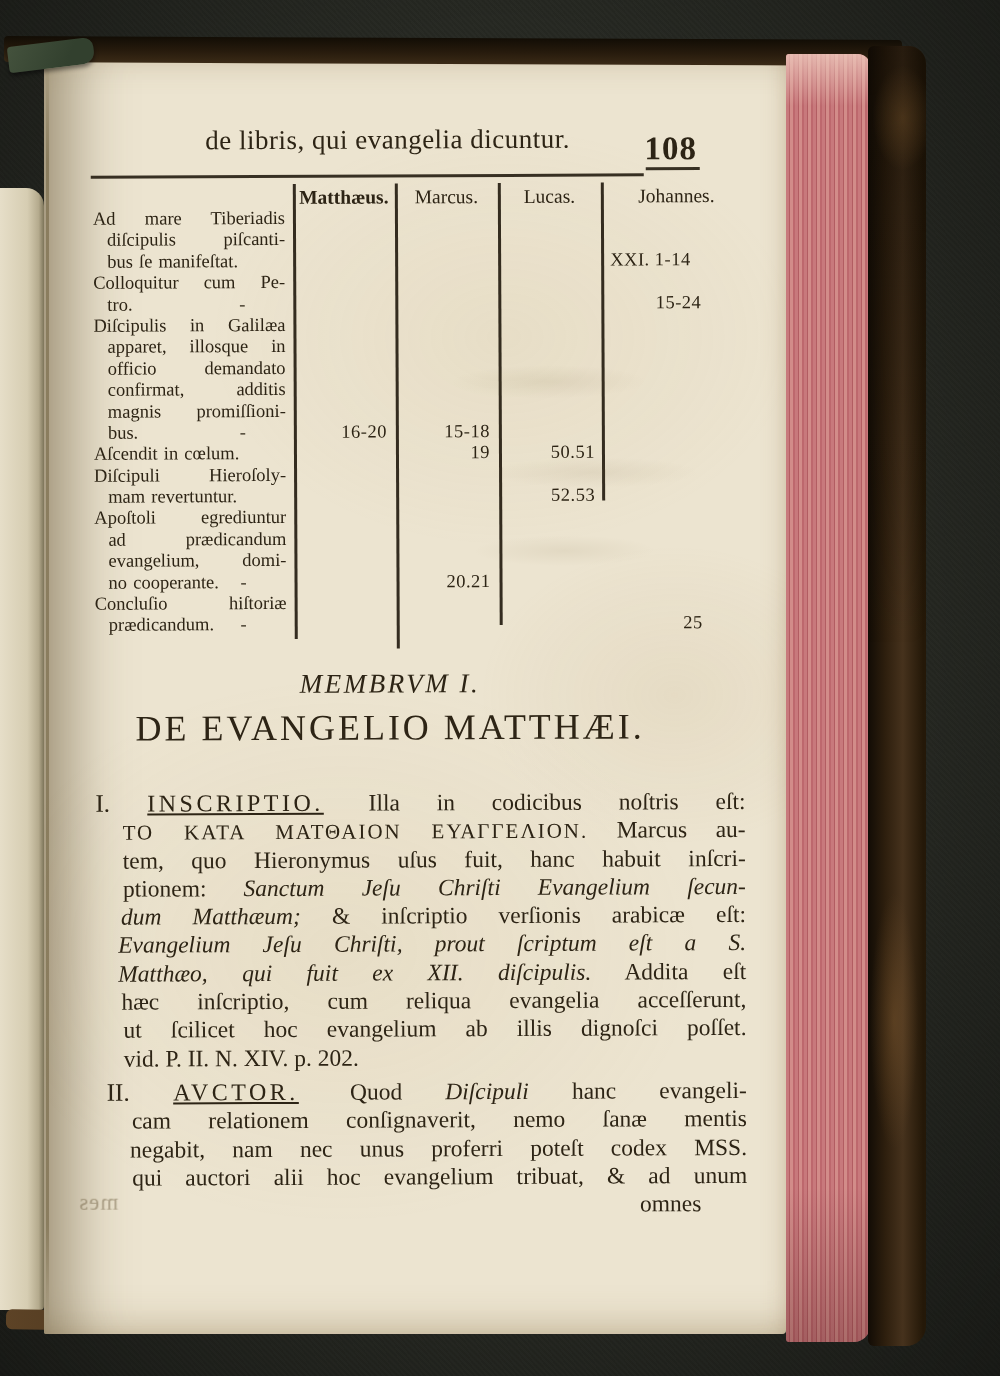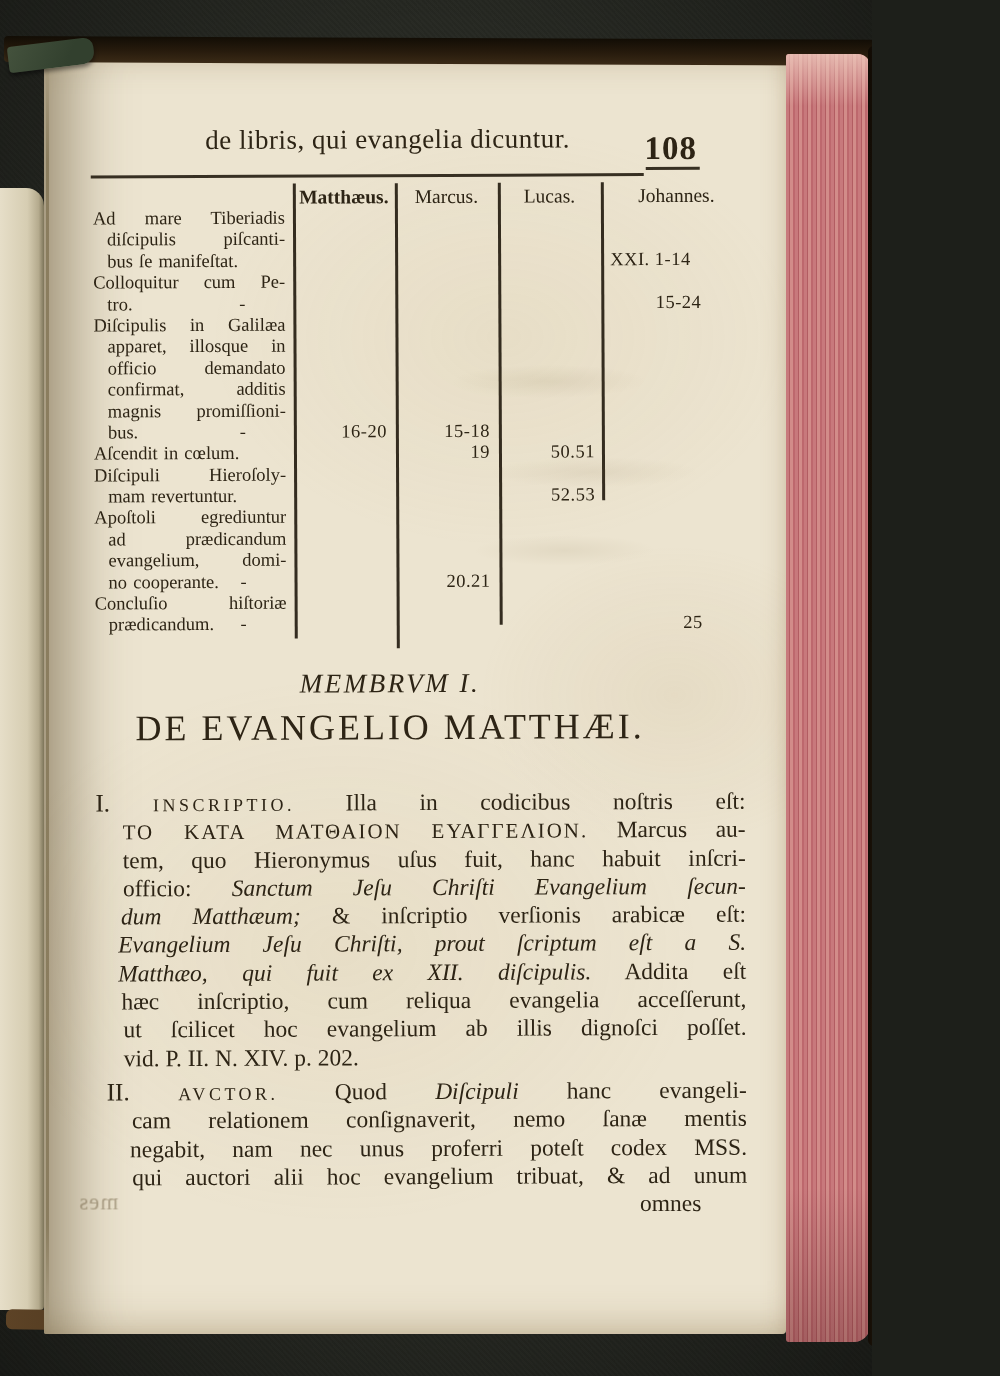--- a/index.html
+++ b/index.html
@@ -1,16 +1,16 @@
 <!DOCTYPE html>
 <html><head>
 <meta charset="utf-8">
 <style>
   html,body{margin:0;padding:0;background:#1d1f1a;}
-  .scene{position:relative;width:872px;height:1376px;overflow:hidden;
+  .scene{position:relative;width:1000px;height:1376px;overflow:hidden;
     background:#262822;
     font-family:"Liberation Serif","DejaVu Serif",serif;}
   .scene::before{content:"";position:absolute;inset:0;z-index:0;
     background:
       radial-gradient(ellipse at 50% 45%, rgba(255,255,255,0.03) 0%, rgba(0,0,0,0) 55%, rgba(0,0,0,0.38) 100%),
       repeating-linear-gradient(47deg, rgba(255,255,255,0.012) 0 2px, rgba(0,0,0,0.02) 2px 4px);}
   
   .under-page{position:absolute;left:0;top:188px;width:44px;height:1122px;z-index:1;
     background:linear-gradient(90deg,#e6dec8 0%,#d6cdb2 62%,#b4aa8d 88%,#7c7459 100%);
     border-radius:0 18px 4px 0;}
@@ -81,21 +81,21 @@
   .membrum{position:absolute;left:110px;top:668px;width:560px;text-align:center;
     font-style:italic;font-size:27px;letter-spacing:2.5px;white-space:nowrap;}
   .sec-title{position:absolute;left:60px;top:706px;width:660px;text-align:center;
     font-size:36px;letter-spacing:3px;white-space:nowrap;}
   .bodyblock{position:absolute;left:95px;top:788px;width:650px;font-size:23.5px;}
   .bl{height:28.3px;line-height:28.3px;box-sizing:border-box;white-space:nowrap;}
   .bl.j{white-space:normal;text-align:justify;text-align-last:justify;}
   .bl.r{text-align:right;padding-right:46px;}
   .bl.gap{margin-top:6px;}
   .seg-it{font-style:italic;}
-  .seg-sc{font-size:18px;letter-spacing:3.5px;margin-right:8px;}
+  .seg-sc{font-size:24px;letter-spacing:3.5px;margin-right:8px;text-decoration:underline;}
   .seg-gk{font-size:21px;letter-spacing:2px;}
   .seg-num{font-size:25px;}
   .ghost{position:absolute;left:76px;top:1188px;font-size:23px;color:rgba(95,78,48,0.42);
     transform:scaleX(-1);filter:blur(0.5px);letter-spacing:1px;}
   .ghost2{position:absolute;left:430px;top:330px;width:300px;height:260px;
     background:radial-gradient(ellipse 140px 24px at 40% 20%, rgba(120,100,60,0.10), rgba(0,0,0,0) 70%),
                radial-gradient(ellipse 150px 22px at 55% 55%, rgba(120,100,60,0.09), rgba(0,0,0,0) 70%),
                radial-gradient(ellipse 130px 22px at 45% 85%, rgba(120,100,60,0.09), rgba(0,0,0,0) 70%);}
 </style>
 </head>
@@ -280,21 +280,21 @@
       </div>
     <div class="ghost2"></div>
 
     <div class="membrum">MEMBRVM I.</div>
     <div class="sec-title">DE EVANGELIO MATTHÆI.</div>
 
     <div class="bodyblock" id="body-lines">
         <div class="bl j" style="padding-left: 0px;"><span class="seg-num">I. </span><span class="seg-sc">INSCRIPTIO.</span><span class="seg-rm"> Illa in codicibus noſtris eſt:</span></div>
         <div class="bl j" style="padding-left: 27px;"><span class="seg-gk">ΤΟ ΚΑΤΑ ΜΑΤΘΑΙΟΝ ΕΥΑΓΓΕΛΙΟΝ.</span><span class="seg-rm"> Marcus au-</span></div>
         <div class="bl j" style="padding-left: 27px;"><span class="seg-rm">tem, quo Hieronymus uſus fuit, hanc habuit inſcri-</span></div>
-        <div class="bl j" style="padding-left: 27px;"><span class="seg-rm">officio: </span><span class="seg-it">Sanctum Jeſu Chriſti Evangelium ſecun-</span></div>
+        <div class="bl j" style="padding-left: 27px;"><span class="seg-rm">ptionem: </span><span class="seg-it">Sanctum Jeſu Chriſti Evangelium ſecun-</span></div>
         <div class="bl j" style="padding-left: 25px;"><span class="seg-it">dum Matthæum; </span><span class="seg-rm">&amp; inſcriptio verſionis arabicæ eſt:</span></div>
         <div class="bl j" style="padding-left: 22px;"><span class="seg-it">Evangelium Jeſu Chriſti, prout ſcriptum eſt a S.</span></div>
         <div class="bl j" style="padding-left: 22px;"><span class="seg-it">Matthæo, qui fuit ex XII. diſcipulis.</span><span class="seg-rm">  Addita eſt</span></div>
         <div class="bl j" style="padding-left: 25px;"><span class="seg-rm">hæc inſcriptio, cum reliqua evangelia acceſſerunt,</span></div>
         <div class="bl j" style="padding-left: 27px;"><span class="seg-rm">ut ſcilicet hoc evangelium ab illis dignoſci poſſet.</span></div>
         <div class="bl l" style="padding-left: 27px;"><span class="seg-rm">vid. P. II. N. XIV. p. 202.</span></div>
         <div class="bl j gap" style="padding-left: 10px;"><span class="seg-num">II. </span><span class="seg-sc">AVCTOR.</span><span class="seg-rm"> Quod </span><span class="seg-it">Diſcipuli</span><span class="seg-rm"> hanc evangeli-</span></div>
         <div class="bl j" style="padding-left: 35px;"><span class="seg-rm">cam relationem conſignaverit, nemo ſanæ mentis</span></div>
         <div class="bl j" style="padding-left: 33px;"><span class="seg-rm">negabit, nam nec unus proferri poteſt codex MSS.</span></div>
         <div class="bl j" style="padding-left: 35px;"><span class="seg-rm">qui auctori alii hoc evangelium tribuat, &amp; ad unum</span></div>

